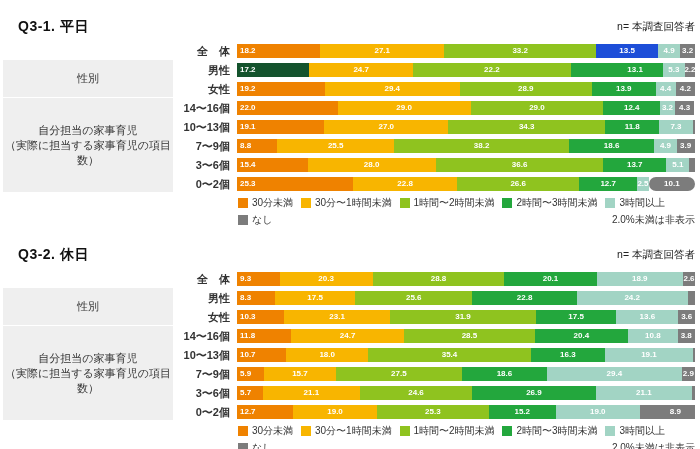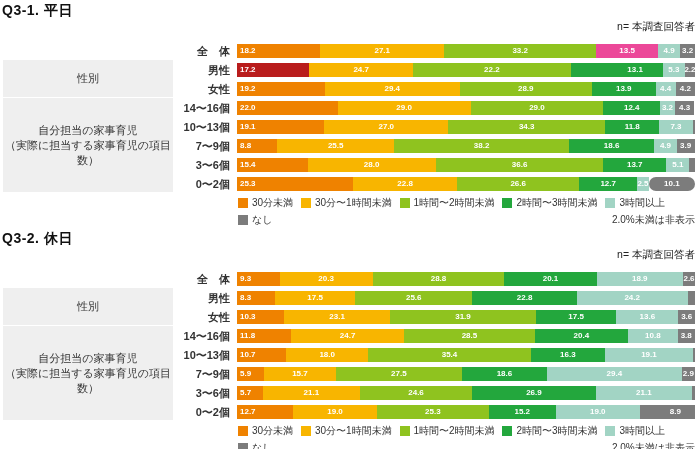--- a/index.html
+++ b/index.html
@@ -1,21 +1,21 @@
 <!DOCTYPE html>
 <html><head>
 <meta charset="utf-8">
 <style>
   html,body{margin:0;padding:0;background:#fff;}
   .canvas{
     position:relative;width:700px;height:449px;background:#fff;overflow:hidden;
     font-family:"Liberation Sans","DejaVu Sans",sans-serif;color:#333;
   }
   .chart{position:absolute;left:0;width:700px;height:228px;}
-  .chart-title{position:absolute;left:2px;top:2px;margin:0;font-size:14px;font-weight:bold;color:#111;letter-spacing:.5px;}
+  .chart-title{position:absolute;left:2px;top:2px;margin:16px;font-size:14px;font-weight:bold;color:#111;letter-spacing:.5px;}
   .n-label{position:absolute;right:5px;top:20px;font-size:10.5px;color:#222;}
   .group-box{position:absolute;left:3px;width:170px;background:#efefef;display:flex;flex-direction:column;justify-content:center;align-items:center;}
   .group-box .gline{font-size:11px;color:#333;line-height:15px;text-align:center;}
   .row{position:absolute;left:0;height:14px;width:700px;}
   .row-label{position:absolute;left:0;top:0;width:230px;text-align:right;font-size:11px;font-weight:600;color:#333;line-height:14px;}
   .bar{position:absolute;left:237px;top:0;width:458px;height:14px;display:flex;}
   .seg{height:14px;display:flex;align-items:center;justify-content:center;overflow:visible;}
   .seg.first{justify-content:flex-start;}
   .seg .val{font-size:8px;font-weight:bold;color:#fff;white-space:nowrap;line-height:14px;}
   .seg.first .val{padding-left:3px;}
@@ -46,35 +46,35 @@
         <div class="bar">
           <div class="seg first" style="width: 18.2%; background: rgb(239, 130, 0);">
             <span class="val">18.2</span>
           </div>
           <div class="seg" style="width: 27.1%; background: rgb(248, 181, 0);">
             <span class="val">27.1</span>
           </div>
           <div class="seg" style="width: 33.2%; background: rgb(143, 195, 31);">
             <span class="val">33.2</span>
           </div>
-          <div class="seg" style="width: 13.5%; background: #ec4899;">
+          <div class="seg" style="width: 13.5%; background: #1d4ed8;">
             <span class="val">13.5</span>
           </div>
           <div class="seg" style="width: 4.9%; background: rgb(162, 212, 196);">
             <span class="val">4.9</span>
           </div>
           <div class="seg" style="width: 3.2%; background: rgb(124, 124, 124);">
             <span class="val">3.2</span>
           </div>
         </div>
       </div>
       <div class="row" style="top: 63px;">
         <div class="row-label">男性</div>
         <div class="bar">
-          <div class="seg first" style="width: 17.2%; background: #b91c1c;">
+          <div class="seg first" style="width: 17.2%; background: #14532d;">
             <span class="val">17.2</span>
           </div>
           <div class="seg" style="width: 24.7%; background: rgb(248, 181, 0);">
             <span class="val">24.7</span>
           </div>
           <div class="seg" style="width: 37.5%; background: rgb(143, 195, 31);">
             <span class="val">22.2</span>
           </div>
           <div class="seg" style="width: 13.1%; background: rgb(35, 167, 61); padding-left: 37px;">
             <span class="val">13.1</span>

